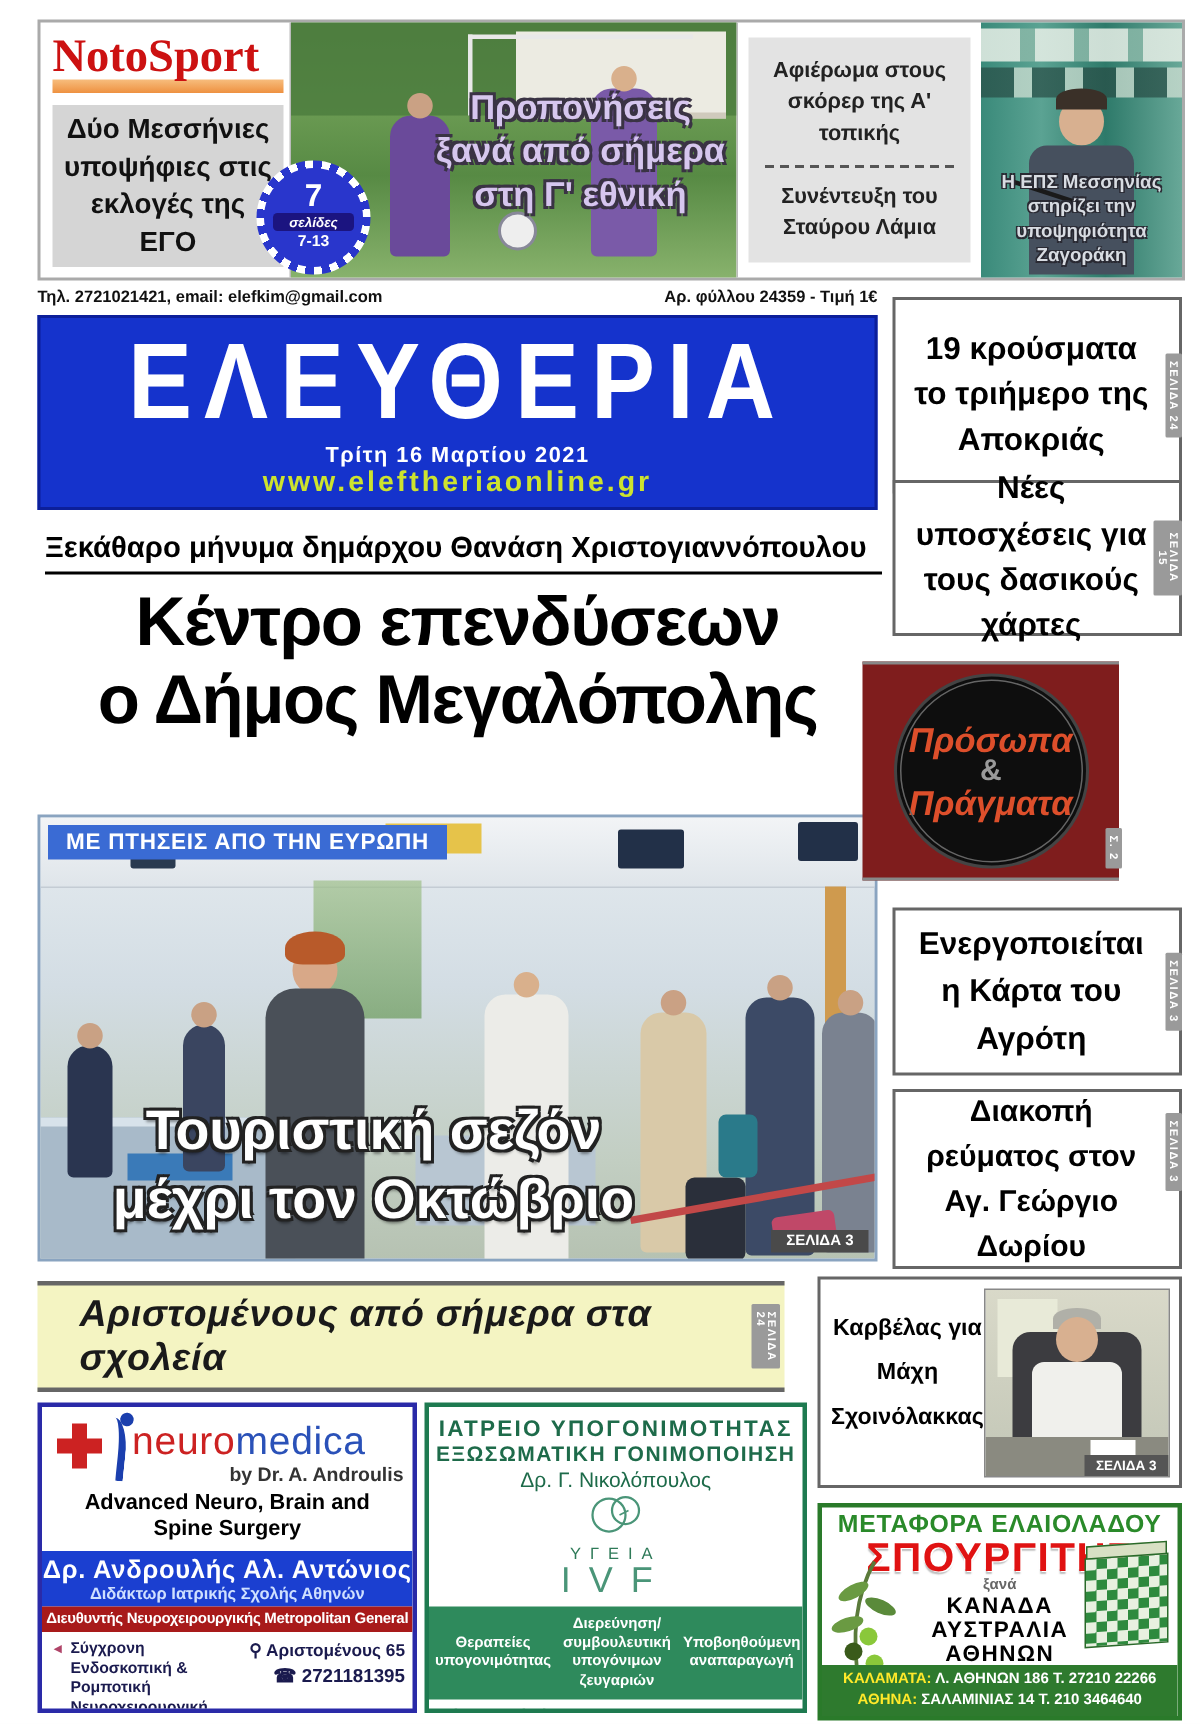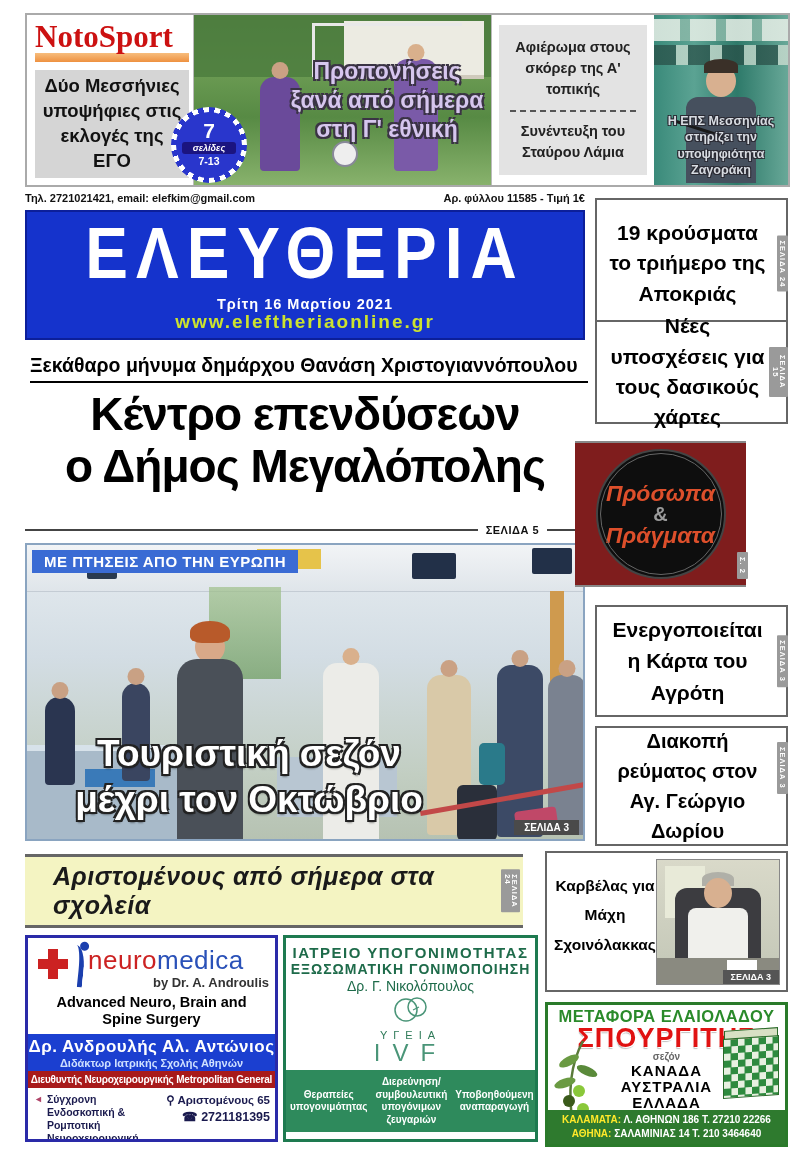--- a/index.html
+++ b/index.html
@@ -182,37 +182,32 @@
       <div class="shape" style="left:52px;top:50px;width:30px;height:32px;border-radius:50%;background:#d8b090;"></div>
       <div class="shape" style="left:50px;top:44px;width:34px;height:14px;border-radius:50% 50% 0 0;background:#3a3028;"></div>
       <div class="shape" style="left:32px;top:82px;width:70px;height:86px;border-radius:12px 12px 0 0;background:#46505e;"></div>
       <div class="shape" style="left:18px;top:112px;width:52px;height:3px;background:#1a1a1a;transform:rotate(18deg);"></div>
       <div class="press-caption">Η ΕΠΣ Μεσσηνίας στηρίζει την υποψηφιότητα Ζαγοράκη</div>
     </div>
   </div>
 
   <div class="mast-meta">
     <span>Τηλ. 2721021421, email: elefkim@gmail.com</span>
-    <span>Αρ. φύλλου 11585  -  Τιμή 1€</span>
+    <span>Αρ. φύλλου 24359  -  Τιμή 1€</span>
   </div>
   <div class="mast">
     <div class="mast-title">ΕΛΕΥΘΕΡΙΑ</div>
     <div class="mast-date">Τρίτη 16 Μαρτίου 2021</div>
     <div class="mast-site">www.eleftheriaonline.gr</div>
   </div>
 
   <div class="kicker">Ξεκάθαρο μήνυμα δημάρχου Θανάση Χριστογιαννόπουλου</div>
   <div class="headline">
     <div>Κέντρο επενδύσεων</div>
     <div>ο Δήμος Μεγαλόπολης</div>
-  </div>
-  <div class="sel5">
-    <div class="rule" style="flex:1;"></div>
-    <div class="lbl">ΣΕΛΙΔΑ 5</div>
-    <div class="rule" style="width:38px;"></div>
   </div>
 
   <div class="airport">
     <div class="shape" style="left:0;top:0;width:560px;height:46px;background:linear-gradient(#f2f4f6,#dfe5ea);border-bottom:1px solid #c4ccd4;"></div>
     <div class="shape" style="left:385px;top:8px;width:44px;height:26px;background:#223048;border-radius:2px;"></div>
     <div class="shape" style="left:505px;top:3px;width:40px;height:26px;background:#223048;border-radius:2px;"></div>
     <div class="shape" style="left:60px;top:14px;width:30px;height:20px;background:#2a3a50;border-radius:2px;"></div>
     <div class="shape" style="left:230px;top:4px;width:64px;height:20px;background:#e6c34a;"></div>
     <div class="shape" style="left:182px;top:42px;width:72px;height:92px;background:linear-gradient(#9fc08a,#6a9a5a);opacity:.7;"></div>
     <div class="shape" style="left:523px;top:46px;width:14px;height:92px;background:#cf9a4e;"></div>
@@ -337,39 +332,39 @@
       <div class="ivf-tels">
         <div> <span class="ivf-num">2721080150</span></div>
 
       </div>
     </div>
   </div>
 
   <div class="ad-sp">
     <div class="sp-top">ΜΕΤΑΦΟΡΑ ΕΛΑΙΟΛΑΔΟΥ</div>
     <div class="sp-brand">ΣΠΟΥΡΓΙΤΗΣ</div>
-    <div class="sp-pros">σεζόν</div>
+    <div class="sp-pros">ξανά</div>
     <svg width="52" height="88" viewBox="0 0 52 88" style="position:absolute;left:5px;top:34px;">
       <path d="M30 2 C 18 24, 14 50, 20 86" fill="none" stroke="#5a7a3a" stroke-width="2.5"></path>
       <ellipse cx="16" cy="22" rx="11" ry="4.5" fill="#6a9a42" transform="rotate(-28 16 22)"></ellipse>
       <ellipse cx="34" cy="32" rx="11" ry="4.5" fill="#5a8a3a" transform="rotate(24 34 32)"></ellipse>
       <ellipse cx="12" cy="44" rx="11" ry="4.5" fill="#6a9a42" transform="rotate(-18 12 44)"></ellipse>
       <circle cx="26" cy="52" r="6" fill="#8ac83a"></circle>
       <circle cx="16" cy="62" r="6" fill="#3a5a1a"></circle>
       <circle cx="30" cy="70" r="6" fill="#8ac83a"></circle>
       <circle cx="20" cy="80" r="6" fill="#3a5a1a"></circle>
     </svg>
     <div class="shape" style="right:6px;top:32px;width:54px;height:58px;border:1px solid #2a6a2a;
                 background:repeating-conic-gradient(#2e8a3e 0 25%,#e8f0e0 0 50%) 0 0/14px 14px;transform:skewY(-4deg);">
       <div class="shape" style="left:0;top:-9px;width:100%;height:9px;background:#d8e0c4;border:1px solid #2a6a2a;box-sizing:border-box;"></div>
     </div>
     <div style="padding:1px 58px 0;">
       <div class="sp-dest">ΚΑΝΑΔΑ</div>
       <div class="sp-dest">ΑΥΣΤΡΑΛΙΑ</div>
-      <div class="sp-dest">ΕΛΛΑΔΑ</div>
+      <div class="sp-dest">ΑΘΗΝΩΝ</div>
       <div class="sp-dest">ΕΥΡΩΠΗ</div>
     </div>
     <div style="margin-top:1px;">
       <span class="sp-kai">και</span><span class="sp-all">ΣΕ ΟΛΗ ΤΗΝ ΕΛΛΑΔΑ</span>
     </div>
     <div class="sp-bar">
       <div class="sp-line"><span class="sp-lab">ΚΑΛΑΜΑΤΑ:</span> <span class="sp-val">Λ. ΑΘΗΝΩΝ 186 Τ. 27210 22266</span></div>
       <div class="sp-line"><span class="sp-lab">ΑΘΗΝΑ:</span> <span class="sp-val">ΣΑΛΑΜΙΝΙΑΣ 14 Τ. 210 3464640</span></div>
     </div>
   </div>

